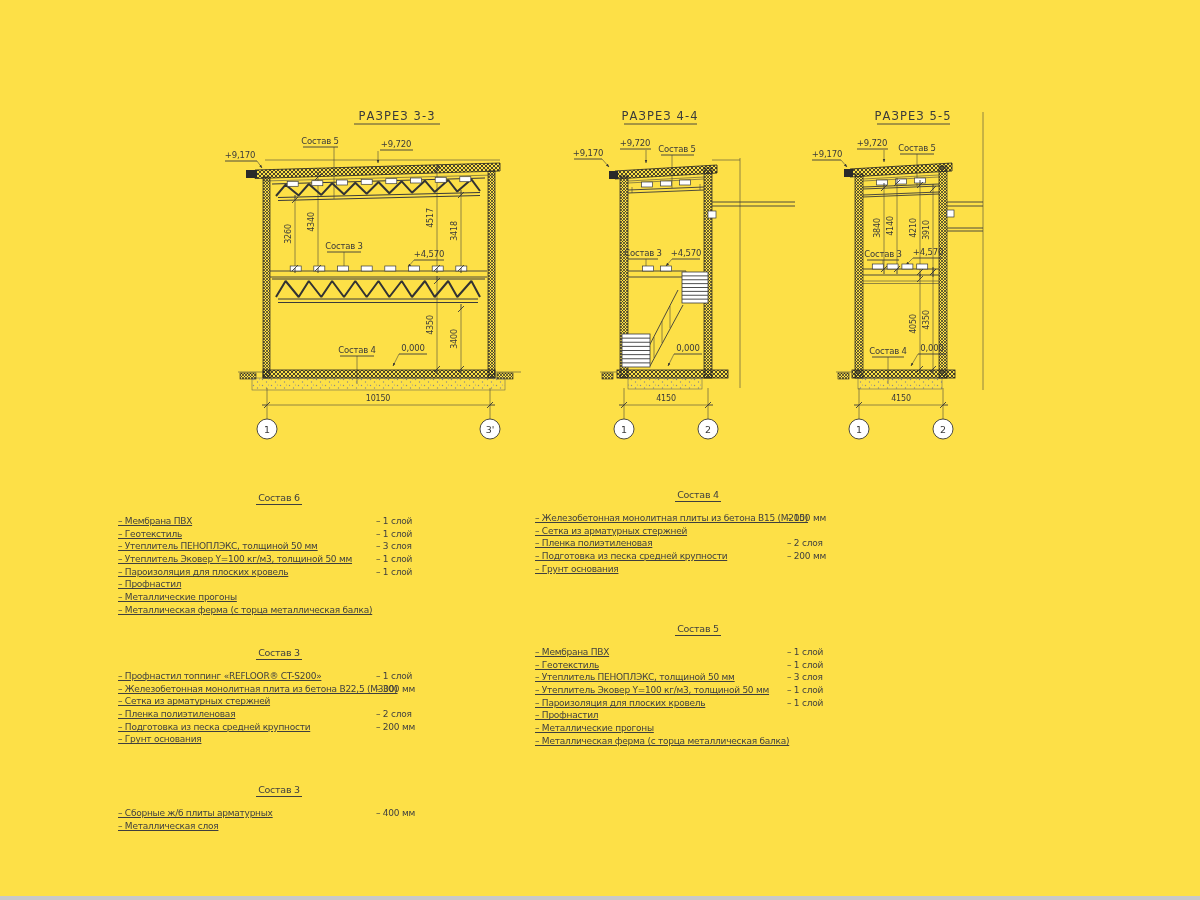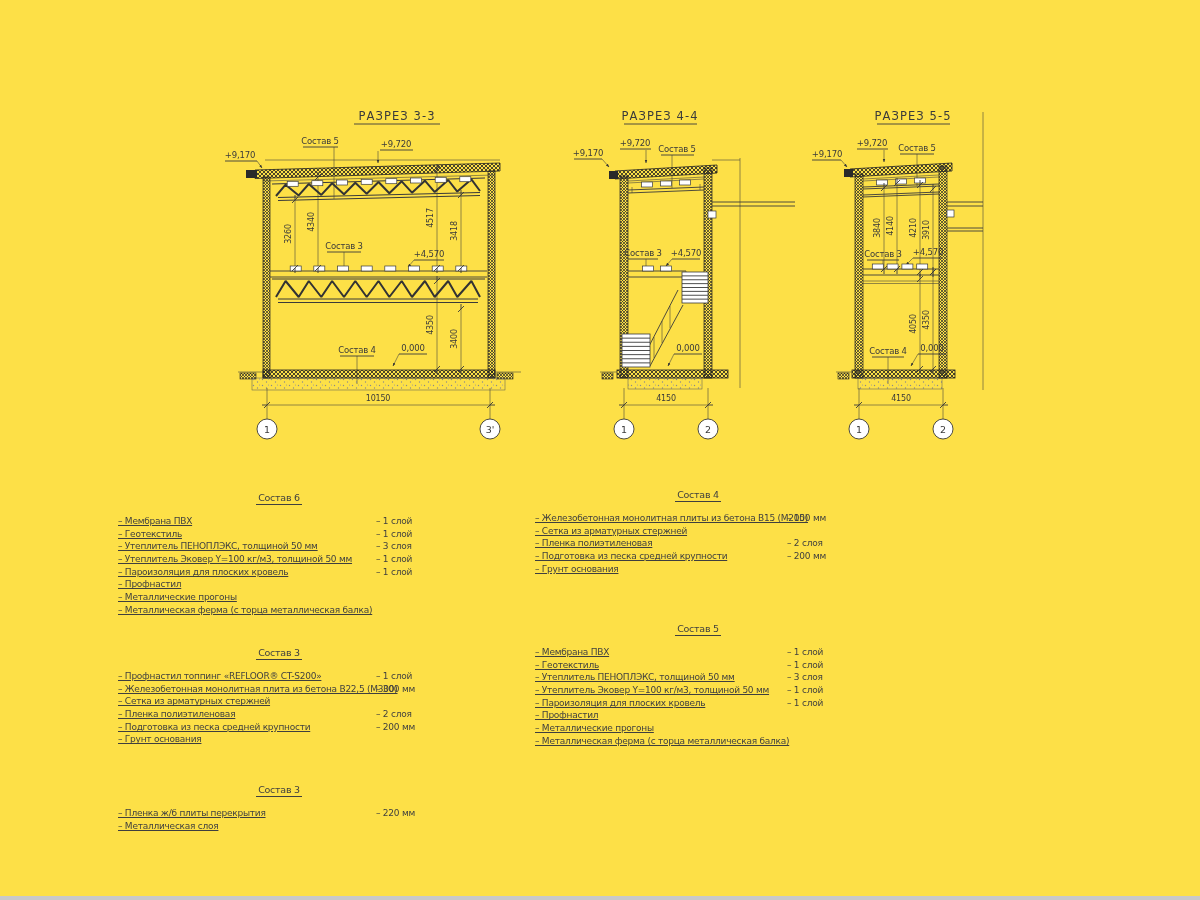--- a/index.html
+++ b/index.html
@@ -478,21 +478,21 @@
       <div class="chead"><span>Состав 3</span></div>
       <div class="row"><span class="nm">– Профнастил топпинг «REFLOOR® CT-S200»</span><span class="val">– 1 слой</span></div>
       <div class="row"><span class="nm">– Железобетонная  монолитная плита из бетона В22,5 (М300)</span><span class="val">– 300 мм</span></div>
       <div class="row"><span class="nm">– Сетка из арматурных стержней</span><span class="val"></span></div>
       <div class="row"><span class="nm">– Пленка полиэтиленовая</span><span class="val">– 2 слоя</span></div>
       <div class="row"><span class="nm">– Подготовка из песка средней крупности</span><span class="val">– 200 мм</span></div>
       <div class="row"><span class="nm">– Грунт основания</span><span class="val"></span></div>
     </div>
 <div class="comp colL c3">
       <div class="chead"><span>Состав 3</span></div>
-      <div class="row"><span class="nm">– Пленка ж/б плиты перекрытия</span><span class="val">– 220 мм</span></div>
+      <div class="row"><span class="nm">– Сборные ж/б плиты арматурных</span><span class="val">– 400 мм</span></div>
       <div class="row"><span class="nm">– Металлическая слоя</span><span class="val"></span></div>
     </div>
 <div class="comp colR c4">
       <div class="chead"><span>Состав 4</span></div>
       <div class="row"><span class="nm">– Железобетонная  монолитная плиты из бетона В15 (М200)</span><span class="val">– 150 мм</span></div>
       <div class="row"><span class="nm">– Сетка из арматурных стержней</span><span class="val"></span></div>
       <div class="row"><span class="nm">– Пленка полиэтиленовая</span><span class="val">– 2 слоя</span></div>
       <div class="row"><span class="nm">– Подготовка из песка средней крупности</span><span class="val">– 200 мм</span></div>
       <div class="row"><span class="nm">– Грунт основания</span><span class="val"></span></div>
     </div>

